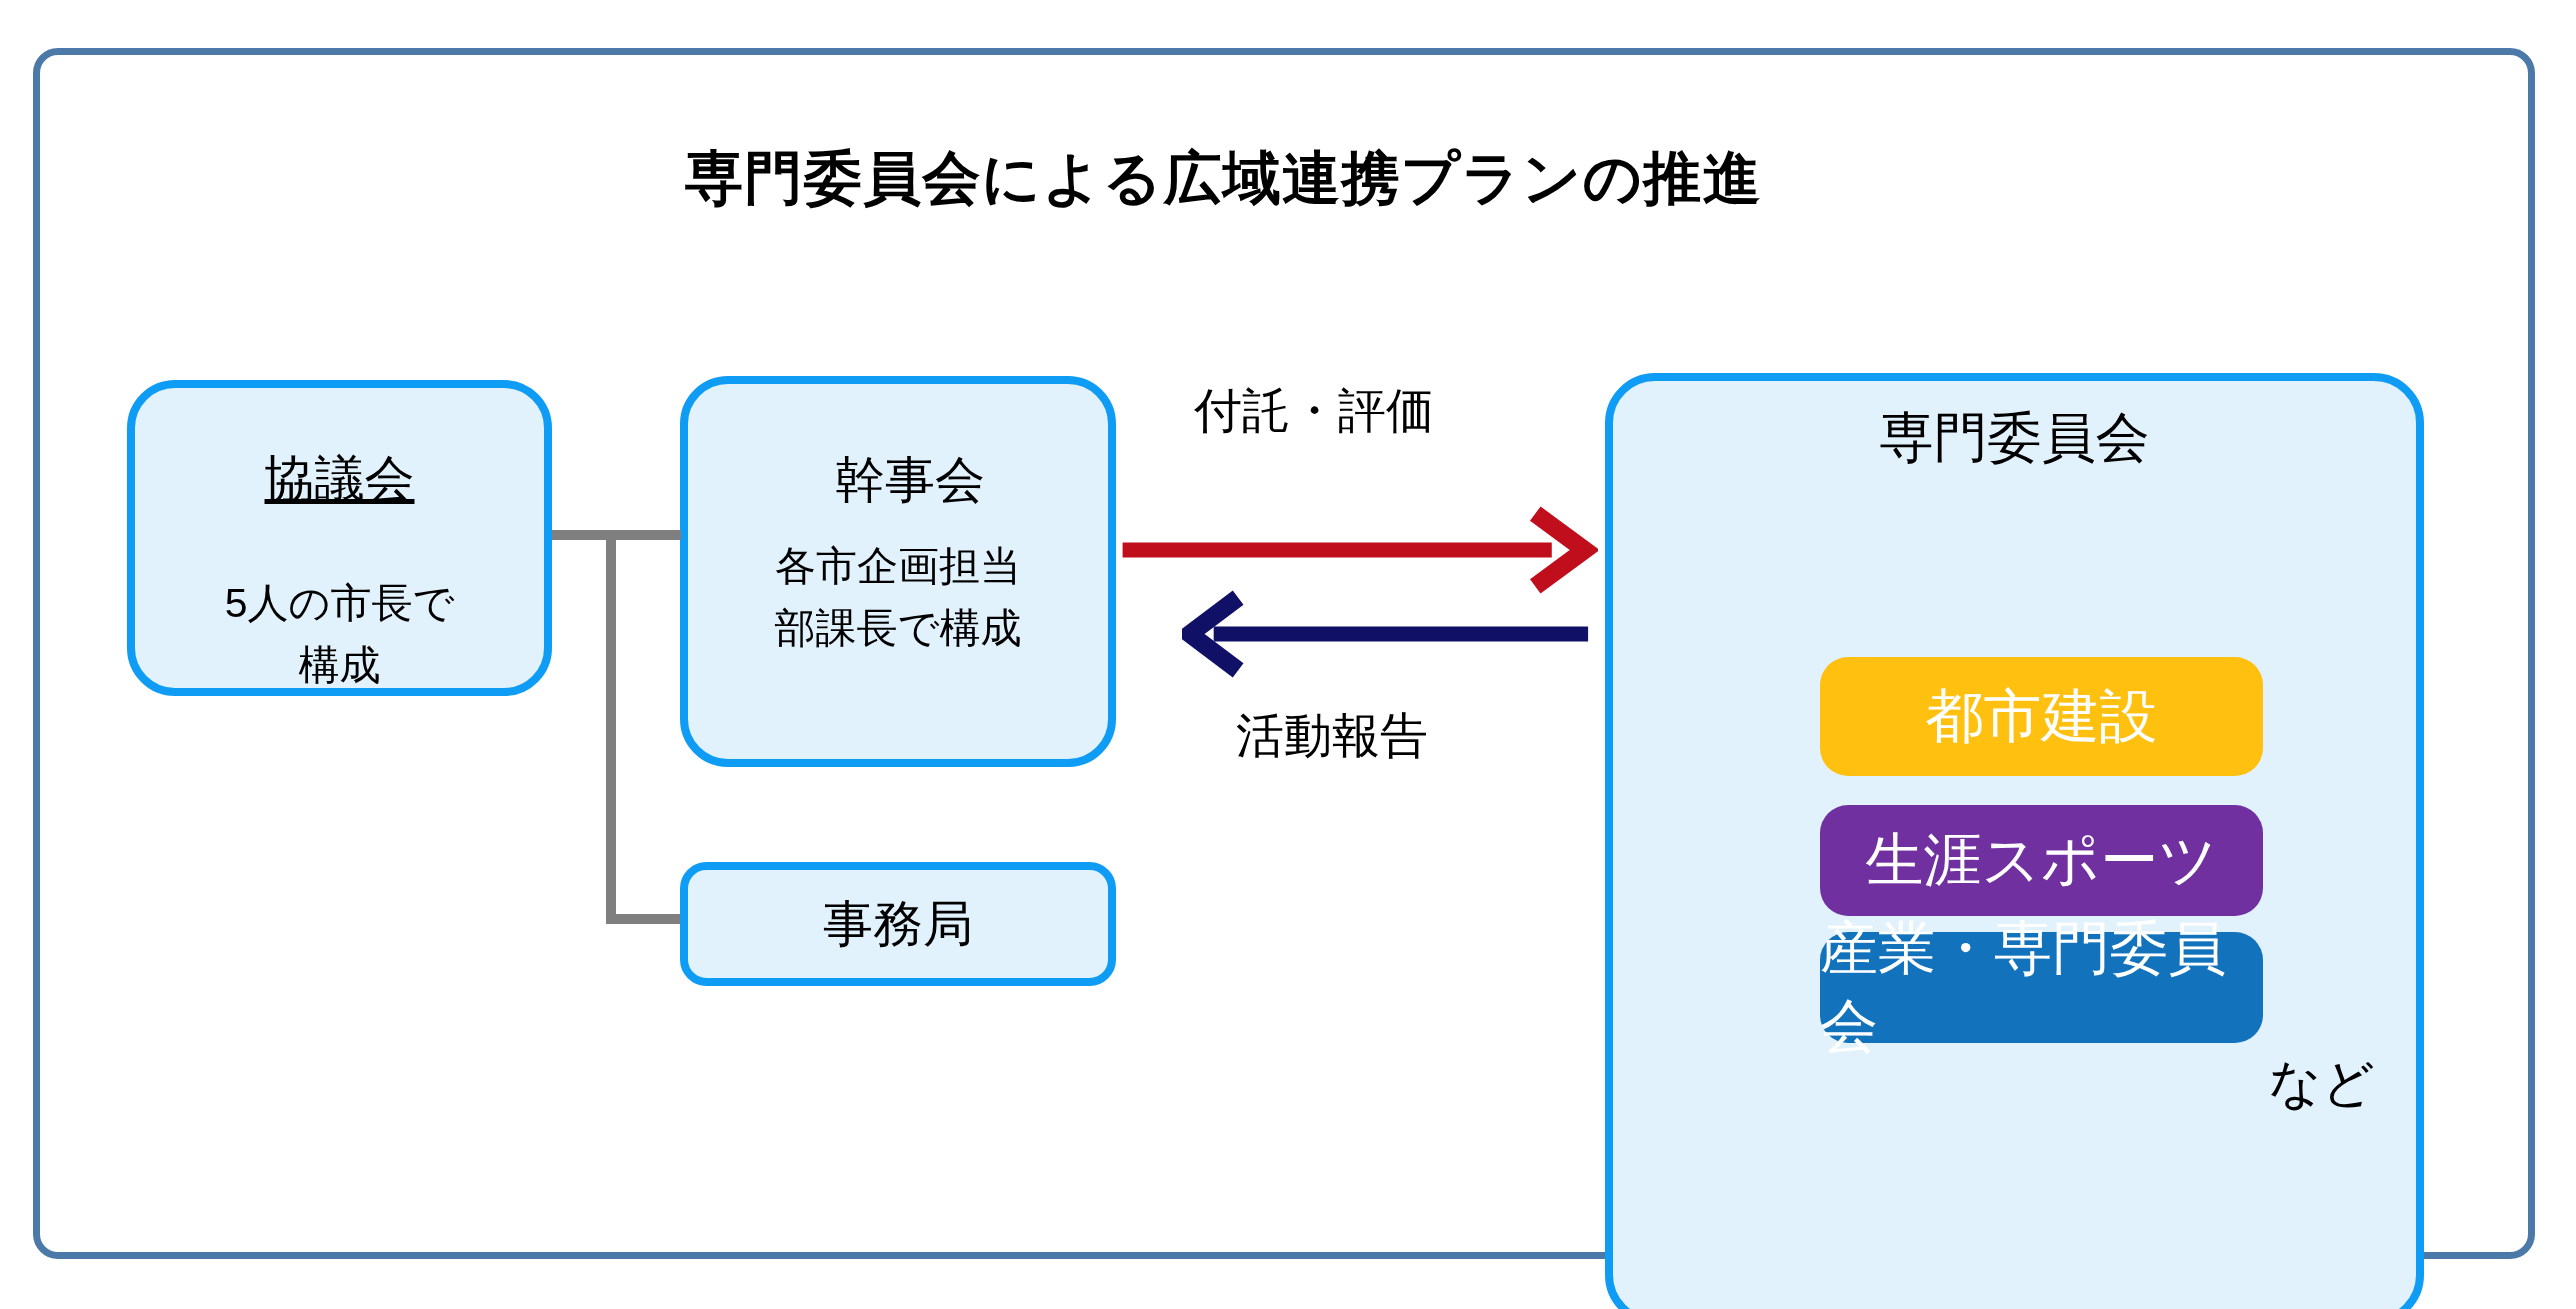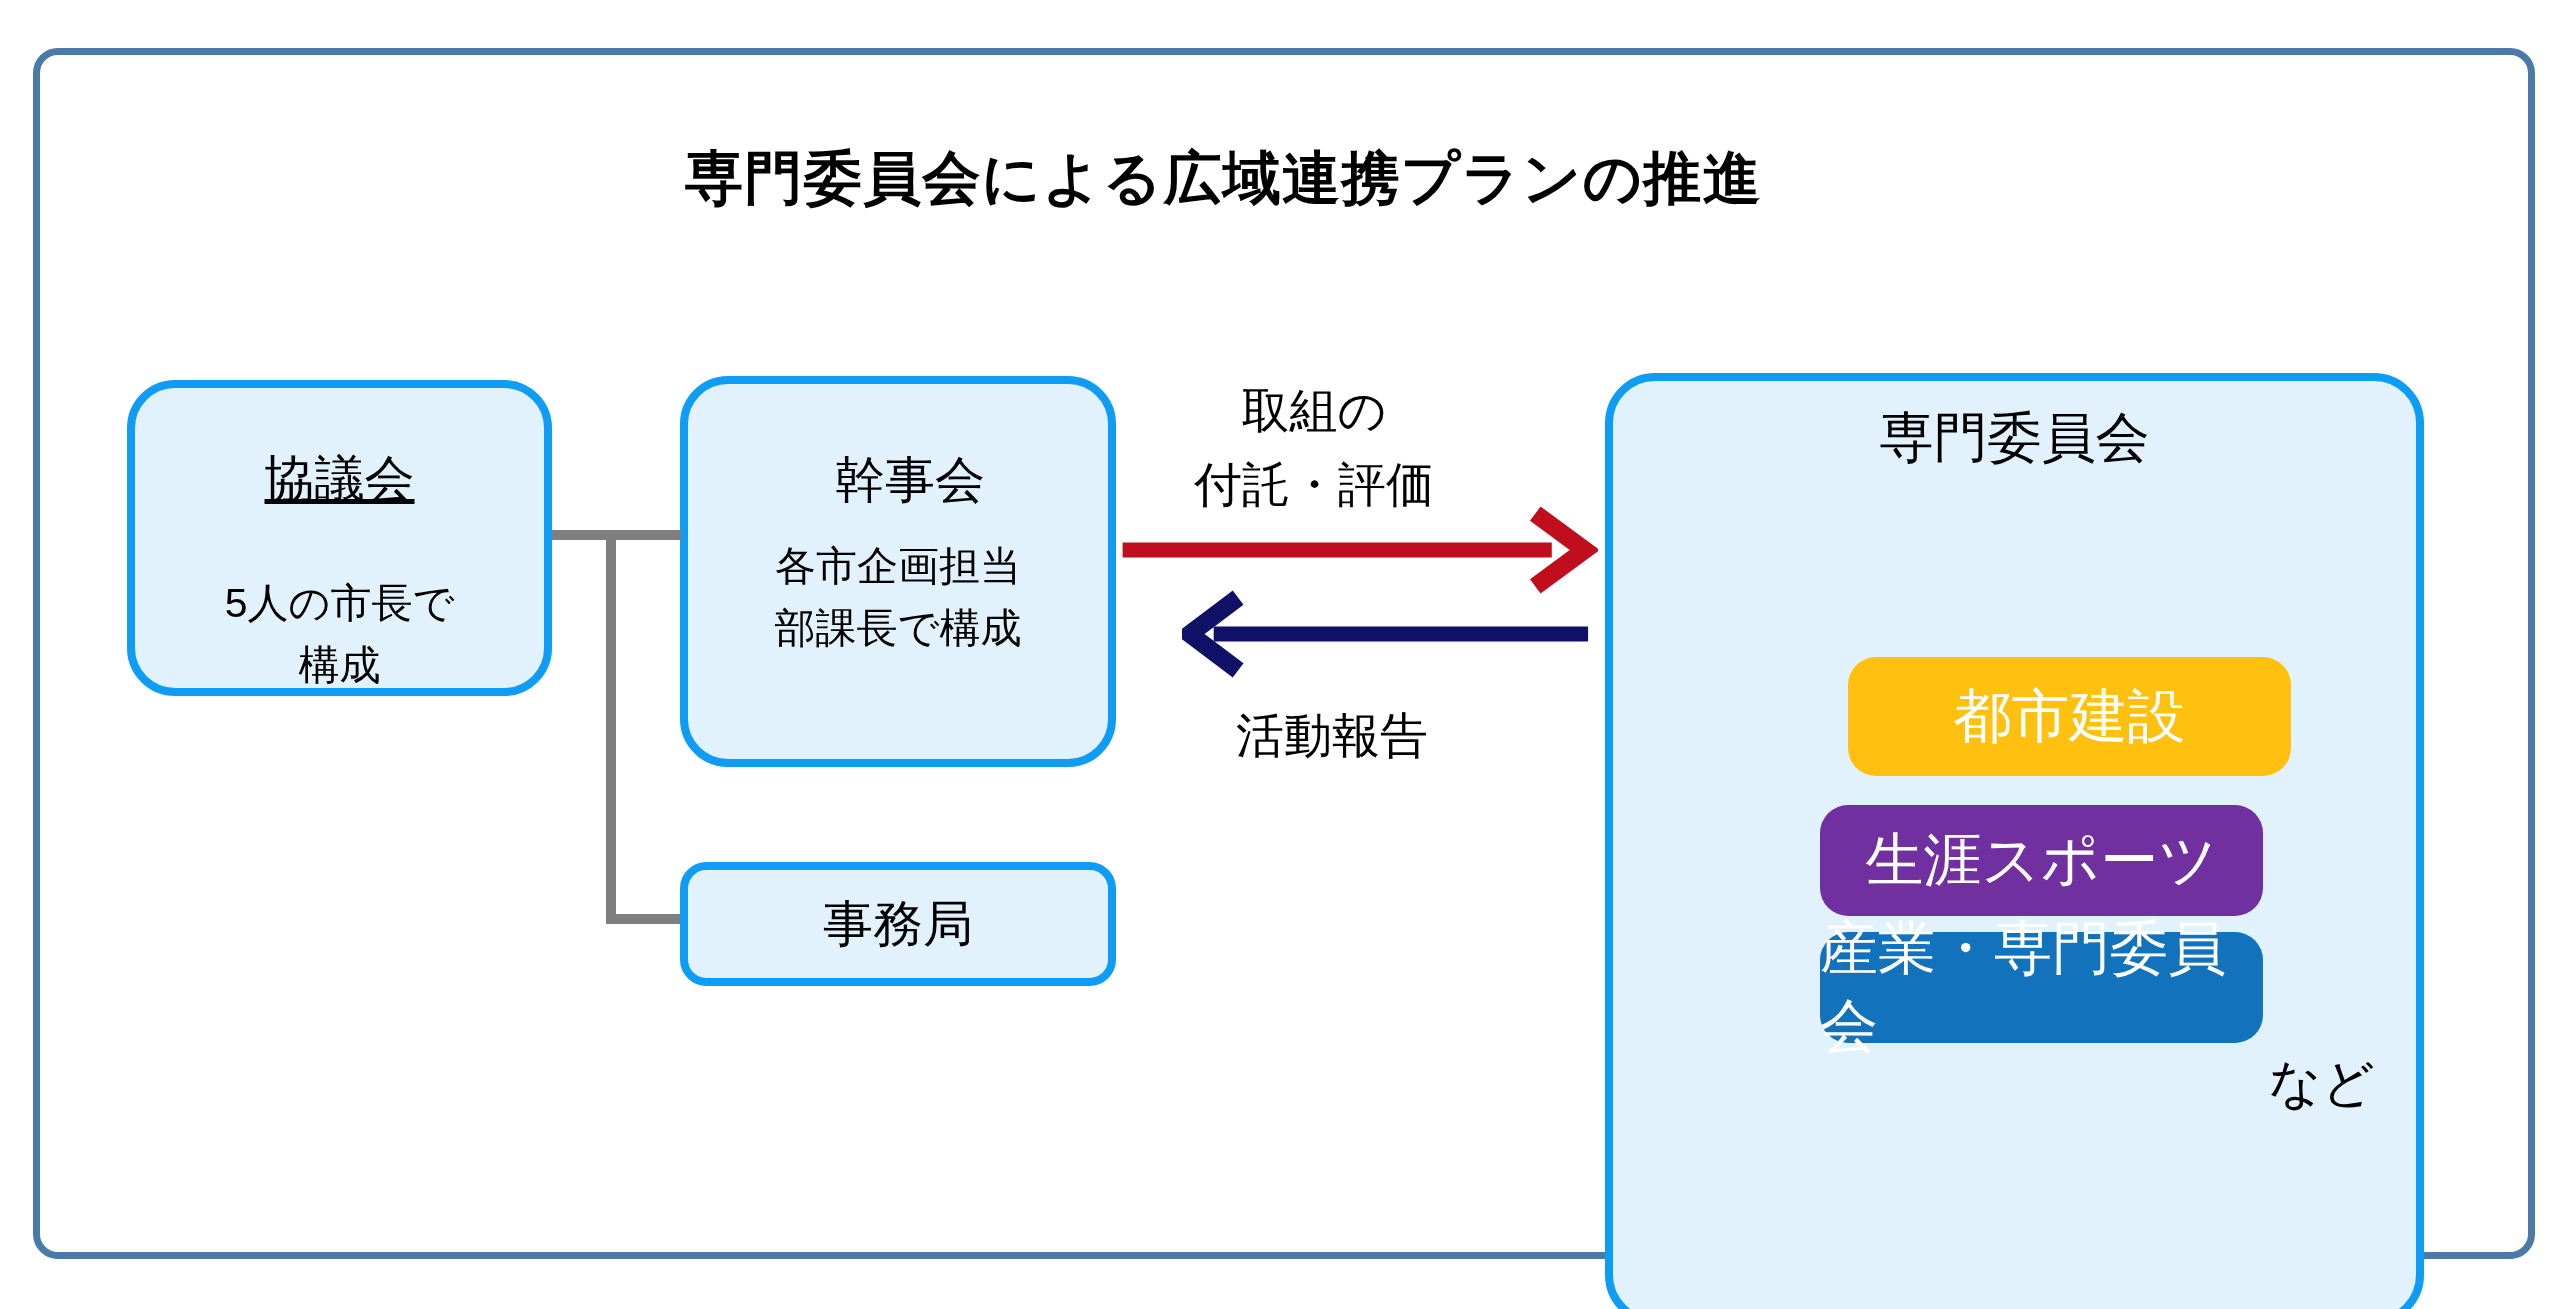--- a/index.html
+++ b/index.html
@@ -86,27 +86,26 @@
     <line x1="10" y1="68" x2="660" y2="68" stroke-width="23" stroke="#C00E1D"></line>
     <polyline points="635,13 710,68 635,123" fill="none" stroke-width="27" stroke="#C00E1D"></polyline>
   </svg>
 
   <svg id="arrow-left-svg" class="abs" width="416" height="90" viewBox="0 0 630 136">
     <line x1="48" y1="68" x2="615" y2="68" stroke-width="23" stroke="#0F1066"></line>
     <polyline points="85,13 12,68 85,123" fill="none" stroke-width="27" stroke="#0F1066"></polyline>
   </svg>
 
   <div id="label-commission" class="abs arrow-label">
-    <div>取組の</div>
     <div>付託・評価</div>
   </div>
   <div id="label-report" class="abs arrow-label">活動報告</div>
 
   <div id="committee-box" class="abs">
     <div id="committee-title" class="node-title">専門委員会</div>
-    <div id="chip-yellow" class="chip" style="background: rgb(255, 192, 16); margin-left: 28px;">都市建設</div>
+    <div id="chip-yellow" class="chip" style="background: rgb(255, 192, 16);">都市建設</div>
     <div id="chip-purple" class="chip" style="background: rgb(112, 48, 159);">生涯スポーツ</div>
     <div id="chip-blue" class="chip" style="background: rgb(18, 115, 188);">産業・専門委員会</div>
     <div id="committee-footnote" class="abs">など</div>
   </div>
 
 </div>
 
 
 </body></html>

